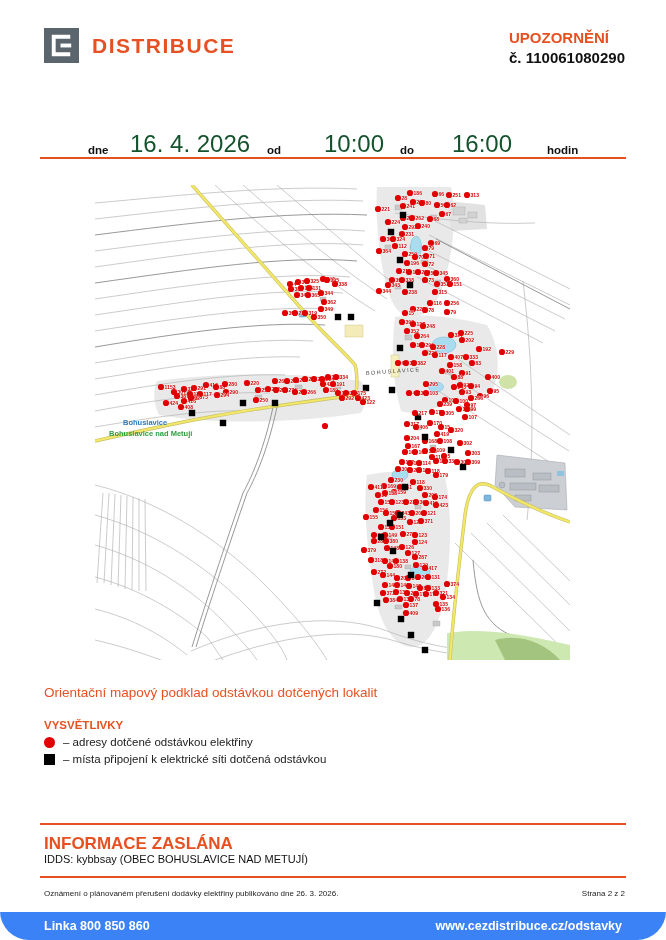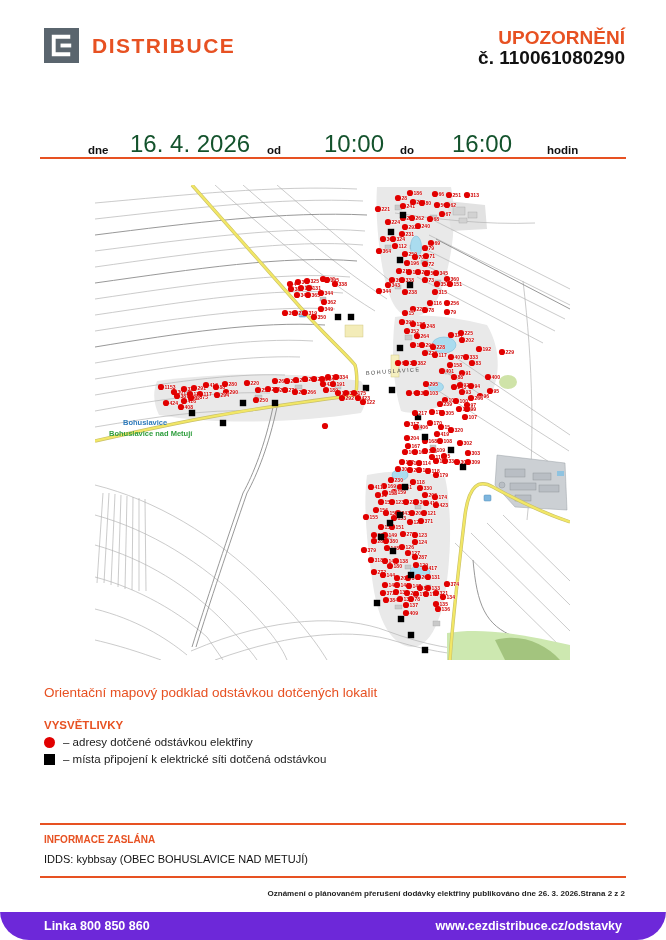--- a/index.html
+++ b/index.html
@@ -2,21 +2,21 @@
 <html><head>
 <meta charset="utf-8">
 <style>
   html,body{margin:0;padding:0;background:#fff;}
   .page{position:relative;width:666px;height:940px;background:#fff;overflow:hidden;
         font-family:"Liberation Sans",sans-serif;color:#1a1a1a;border-radius:29px;}
   
   .brand{position:absolute;top:28px;left:44px;display:flex;align-items:center;gap:13px;}
   .logo{width:35px;height:35px;background:#5a656e;flex:0 0 auto;}
   .brand-name{color:#e75122;font-size:21px;font-weight:bold;letter-spacing:1.5px;}
-  .notice{position:absolute;top:28px;right:41px;text-align:right;font-weight:bold;font-size:19px;line-height:20px;}
+  .notice{position:absolute;top:28px;right:41px;text-align:left;font-weight:bold;font-size:15px;line-height:20px;}
   .notice .n1,.notice .n2{color:#e75122;}
   .notice .n3{color:#111;}
   
   .daterow{position:absolute;top:128px;left:0;width:666px;height:30px;}
   .daterow span{position:absolute;bottom:2px;line-height:1;white-space:nowrap;}
   .dlbl{font-size:11.5px;font-weight:bold;color:#111;}
   .dbig{font-size:24px;font-weight:normal;color:#14532d;}
   .pos-dne{left:88px;} .pos-date{left:130px;} .pos-od{left:267px;} .pos-t1{left:324px;}
   .pos-do{left:400px;} .pos-t2{left:452px;} .pos-hodin{left:547px;}
   .hr{position:absolute;left:40px;right:40px;height:0;border-top:2px solid #e75122;}
@@ -30,26 +30,26 @@
   .town-green{font-size:7.5px;font-weight:bold;fill:#2f9e3e;}
   .village-lbl{font-size:5.6px;fill:#4a4a4a;letter-spacing:1.4px;}
   
   .caption{position:absolute;top:685px;left:44px;color:#e75122;font-weight:normal;font-size:13.5px;}
   .legend-title{position:absolute;top:719px;left:44px;color:#e75122;font-weight:bold;font-size:11.5px;}
   .legend-item{position:absolute;left:44px;display:flex;align-items:center;gap:8px;font-size:11.5px;}
   .li1{top:736px;} .li2{top:753px;}
   .dot{width:11px;height:11px;border-radius:50%;background:#e10000;flex:0 0 auto;}
   .sq{width:11px;height:11px;background:#000;flex:0 0 auto;}
   
-  .info-title{position:absolute;top:834px;left:44px;color:#e75122;font-weight:bold;font-size:10px;}
+  .info-title{position:absolute;top:834px;left:44px;color:#e75122;font-weight:bold;font-size:17px;}
   .info-text{position:absolute;top:853px;left:44px;font-size:11px;color:#111;}
   
-  .pagefoot{position:absolute;top:889px;left:44px;right:41px;display:flex;justify-content:flex-end;
-            font-size:8px;color:#222;font-weight:bold;}
-  .orangebar{position:absolute;left:0;right:0;bottom:0;height:28px;background:#6d28d9;color:#fff;
+  .pagefoot{position:absolute;top:889px;left:44px;right:41px;display:flex;justify-content:space-between;
+            font-size:8px;color:#222;}
+  .orangebar{position:absolute;left:0;right:0;bottom:0;height:28px;background:#3b82f6;color:#fff;
              font-weight:bold;font-size:12.5px;display:flex;align-items:center;
              justify-content:space-between;padding:0 44px;box-sizing:border-box;}
 </style>
 </head>
 <body>
 
 <div class="page">
 
   <div class="brand">
     <div class="logo">

